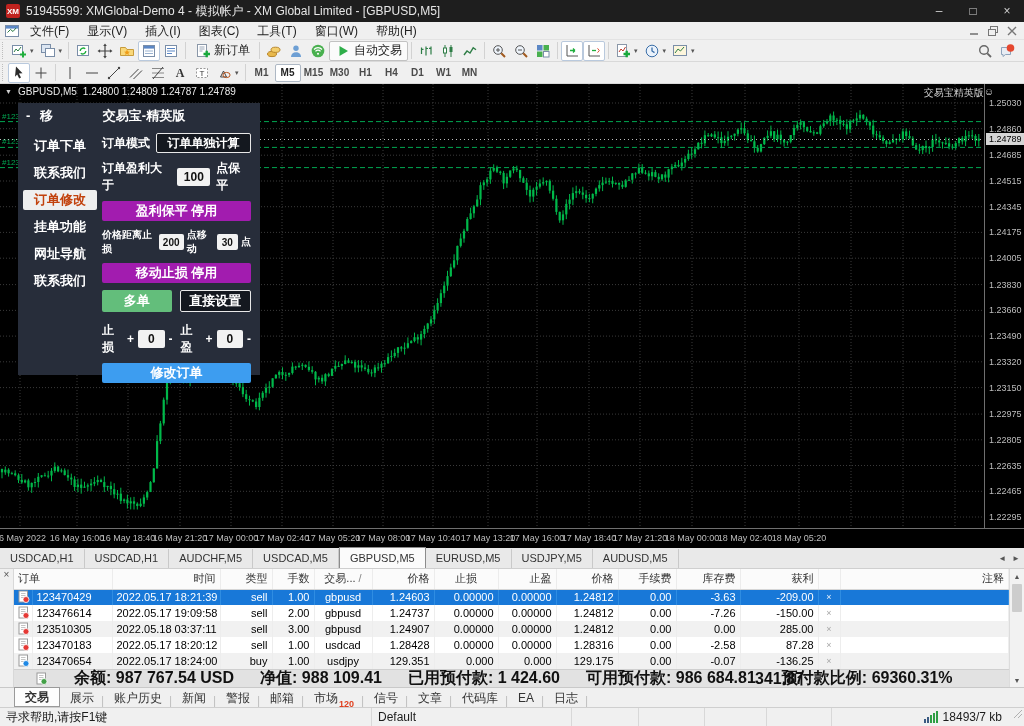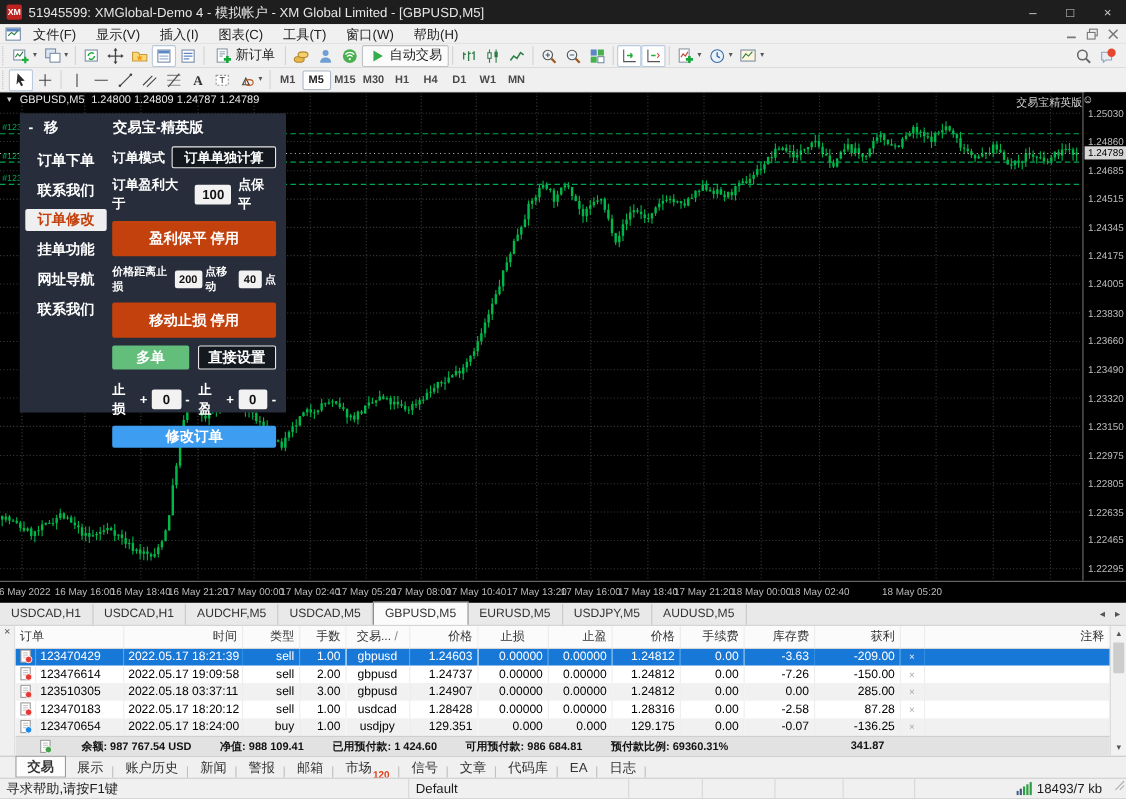--- a/index.html
+++ b/index.html
@@ -46,21 +46,21 @@
 .p-min{width:14px}.p-move{width:24px}
 .p-title{flex:1;text-align:center;padding-right:28px}
 .p-body{display:flex}
 .p-menu{width:84px;padding-top:8px;display:flex;flex-direction:column;gap:7px;align-items:center}
 .p-menu .pm-item{font-weight:bold;font-size:13px;width:74px;height:20px;line-height:20px;text-align:center;border-radius:2px}
 .p-menu .pm-item.active{background:#efefef;color:#c2410c}
 .p-content{flex:1;padding:2px 9px 0 0;font-size:12px;font-weight:bold}
 .prow{display:flex;align-items:center;margin-top:7px}
 .pbtn{border-radius:2px;display:flex;align-items:center;justify-content:center;font-weight:bold;font-size:13px;color:#fff}
 .pbtn.dark{background:#14181f;border:1px solid #e8e8e8;height:20px;flex:1;margin-left:6px}
-.pbtn.red{background:#c2410c;height:32px;width:100%}
+.pbtn.red{background:#a21caf;height:20px;width:100%}
 .pbtn.green{background:#63be7b;height:22px;flex:1}
 .pbtn.blue{background:#3d9df0;height:20px;width:100%}
 .pinput{background:#f2f2f2;color:#111;font-weight:bold;font-size:12px;text-align:center;height:18px;border-radius:2px;display:flex;align-items:center;justify-content:center}
 .small{font-size:10px}
 
 .charttabs{position:absolute;left:0;top:548px;width:1024px;height:21px;background:#e9e9e9;display:flex;align-items:flex-end;font-size:11px;color:#333;border-bottom:1px solid #cfcfcf}
 .ctab{height:19px;line-height:18px;padding:0 10px;border-right:1px solid #c9c9c9;white-space:nowrap}
 .ctab.active{background:#fbfbfb;border:1px solid #8c8c8c;border-bottom:none;height:21px;line-height:20px}
 .ct-nav{margin-left:auto;display:flex;padding-right:4px;gap:6px;color:#555;font-size:8px;align-items:center;height:100%}
 
@@ -72,21 +72,21 @@
 .vscroll .sa.down{position:absolute;bottom:0;left:0;right:0}
 table.orders{border-collapse:collapse;table-layout:fixed;width:995px;font-size:11px;white-space:nowrap}
 table.orders th{font-weight:normal;color:#333;height:20px;padding:0 4px;border-bottom:1px solid #d6d6d6;border-right:1px solid #ececec;background:#fbfbfb;overflow:hidden}
 table.orders td{height:16px;padding:0 4px;border-right:1px solid rgba(0,0,0,0.07);overflow:hidden}
 tr.alt{background:#f1f1f1}
 tr.selected{background:#1878d8;color:#fff}
 tr.selected td{border-right-color:#2f8de2}
 .tl{text-align:left}.tr-{text-align:right}.tc{text-align:center}
 .xcell{color:#a8a8a8;font-size:9px;text-align:center}
 tr.selected .xcell{color:#e8f0fa}
-.sumrow{position:absolute;left:0;top:100px;width:995px;height:18px;background:#e2e2e2;font-weight:bold;font-size:10px;display:flex;align-items:center;gap:26px;padding-left:22px;color:#111;border-top:1px solid #cfcfcf}
+.sumrow{position:absolute;left:0;top:100px;width:995px;height:18px;background:#e2e2e2;font-weight:bold;font-size:16px;display:flex;align-items:center;gap:26px;padding-left:22px;color:#111;border-top:1px solid #cfcfcf}
 .sumrow .sprofit{position:absolute;right:205px}
 
 .bottomtabs{position:absolute;left:0;top:687px;width:1024px;height:20px;background:#f0f0f0;border-top:1px solid #c9c9c9;display:flex;align-items:center;font-size:12px;color:#333;padding-left:14px}
 .btab{padding:0 10px;height:18px;line-height:18px;display:flex;align-items:flex-start;position:relative}
 .btab .bsep{position:absolute;right:0;top:3px;color:#c0c0c0}
 .btab.active{background:#fdfdfd;border:1px solid #9a9a9a;font-weight:bold;height:20px;line-height:19px;margin-top:-1px}
 .badge{color:#e0401f;font-size:9px;margin-top:6px;margin-left:1px;font-weight:bold}
 
 .statusbar{position:absolute;left:0;top:707px;width:1024px;height:19px;background:#f0f0f0;border-top:1px solid #cfcfcf;display:flex;align-items:center;font-size:12px;color:#1c1c1c}
 .scell{height:100%;display:flex;align-items:center;padding:0 6px;border-right:1px solid #d8d8d8}
@@ -1137,21 +1137,21 @@
         <div class="ta-label" style="left: 282px;">17 May 02:40</div>
         <div class="ta-label" style="left: 333px;">17 May 05:20</div>
         <div class="ta-label" style="left: 383px;">17 May 08:00</div>
         <div class="ta-label" style="left: 433px;">17 May 10:40</div>
         <div class="ta-label" style="left: 488px;">17 May 13:20</div>
         <div class="ta-label" style="left: 537px;">17 May 16:00</div>
         <div class="ta-label" style="left: 589px;">17 May 18:40</div>
         <div class="ta-label" style="left: 640px;">17 May 21:20</div>
         <div class="ta-label" style="left: 692px;">18 May 00:00</div>
         <div class="ta-label" style="left: 745px;">18 May 02:40</div>
-        <div class="ta-label" style="left: 829px;">18 May 05:20</div>
+        <div class="ta-label" style="left: 799px;">18 May 05:20</div>
       </div>
     <div class="legend">
       <span class="tri">▼</span>
       <span>GBPUSD,M5</span>
       <span>1.24800 1.24809 1.24787 1.24789</span>
     </div>
     <div class="watermark">
       <span>交易宝精英版</span>
         <span>☺</span>
     </div>
@@ -1181,21 +1181,21 @@
             <span class="pinput" style="width:34px">100</span>
             <span>点保平</span>
           </div>
           <div class="prow">
             <span class="pbtn red">盈利保平 停用</span>
           </div>
           <div class="prow small" style="gap:3px">
             <span>价格距离止损</span>
             <span class="pinput" style="width:28px;height:16px;font-size:10px">200</span>
             <span>点移动</span>
-            <span class="pinput" style="width:24px;height:16px;font-size:10px">40</span>
+            <span class="pinput" style="width:24px;height:16px;font-size:10px">30</span>
             <span>点</span>
           </div>
           <div class="prow">
             <span class="pbtn red">移动止损 停用</span>
           </div>
           <div class="prow" style="gap:8px">
             <span class="pbtn green">多单</span>
             <span class="pbtn dark" style="margin-left:0;height:22px">直接设置</span>
           </div>
           <div class="prow" style="gap:4px;justify-content:center;margin-top:10px">

